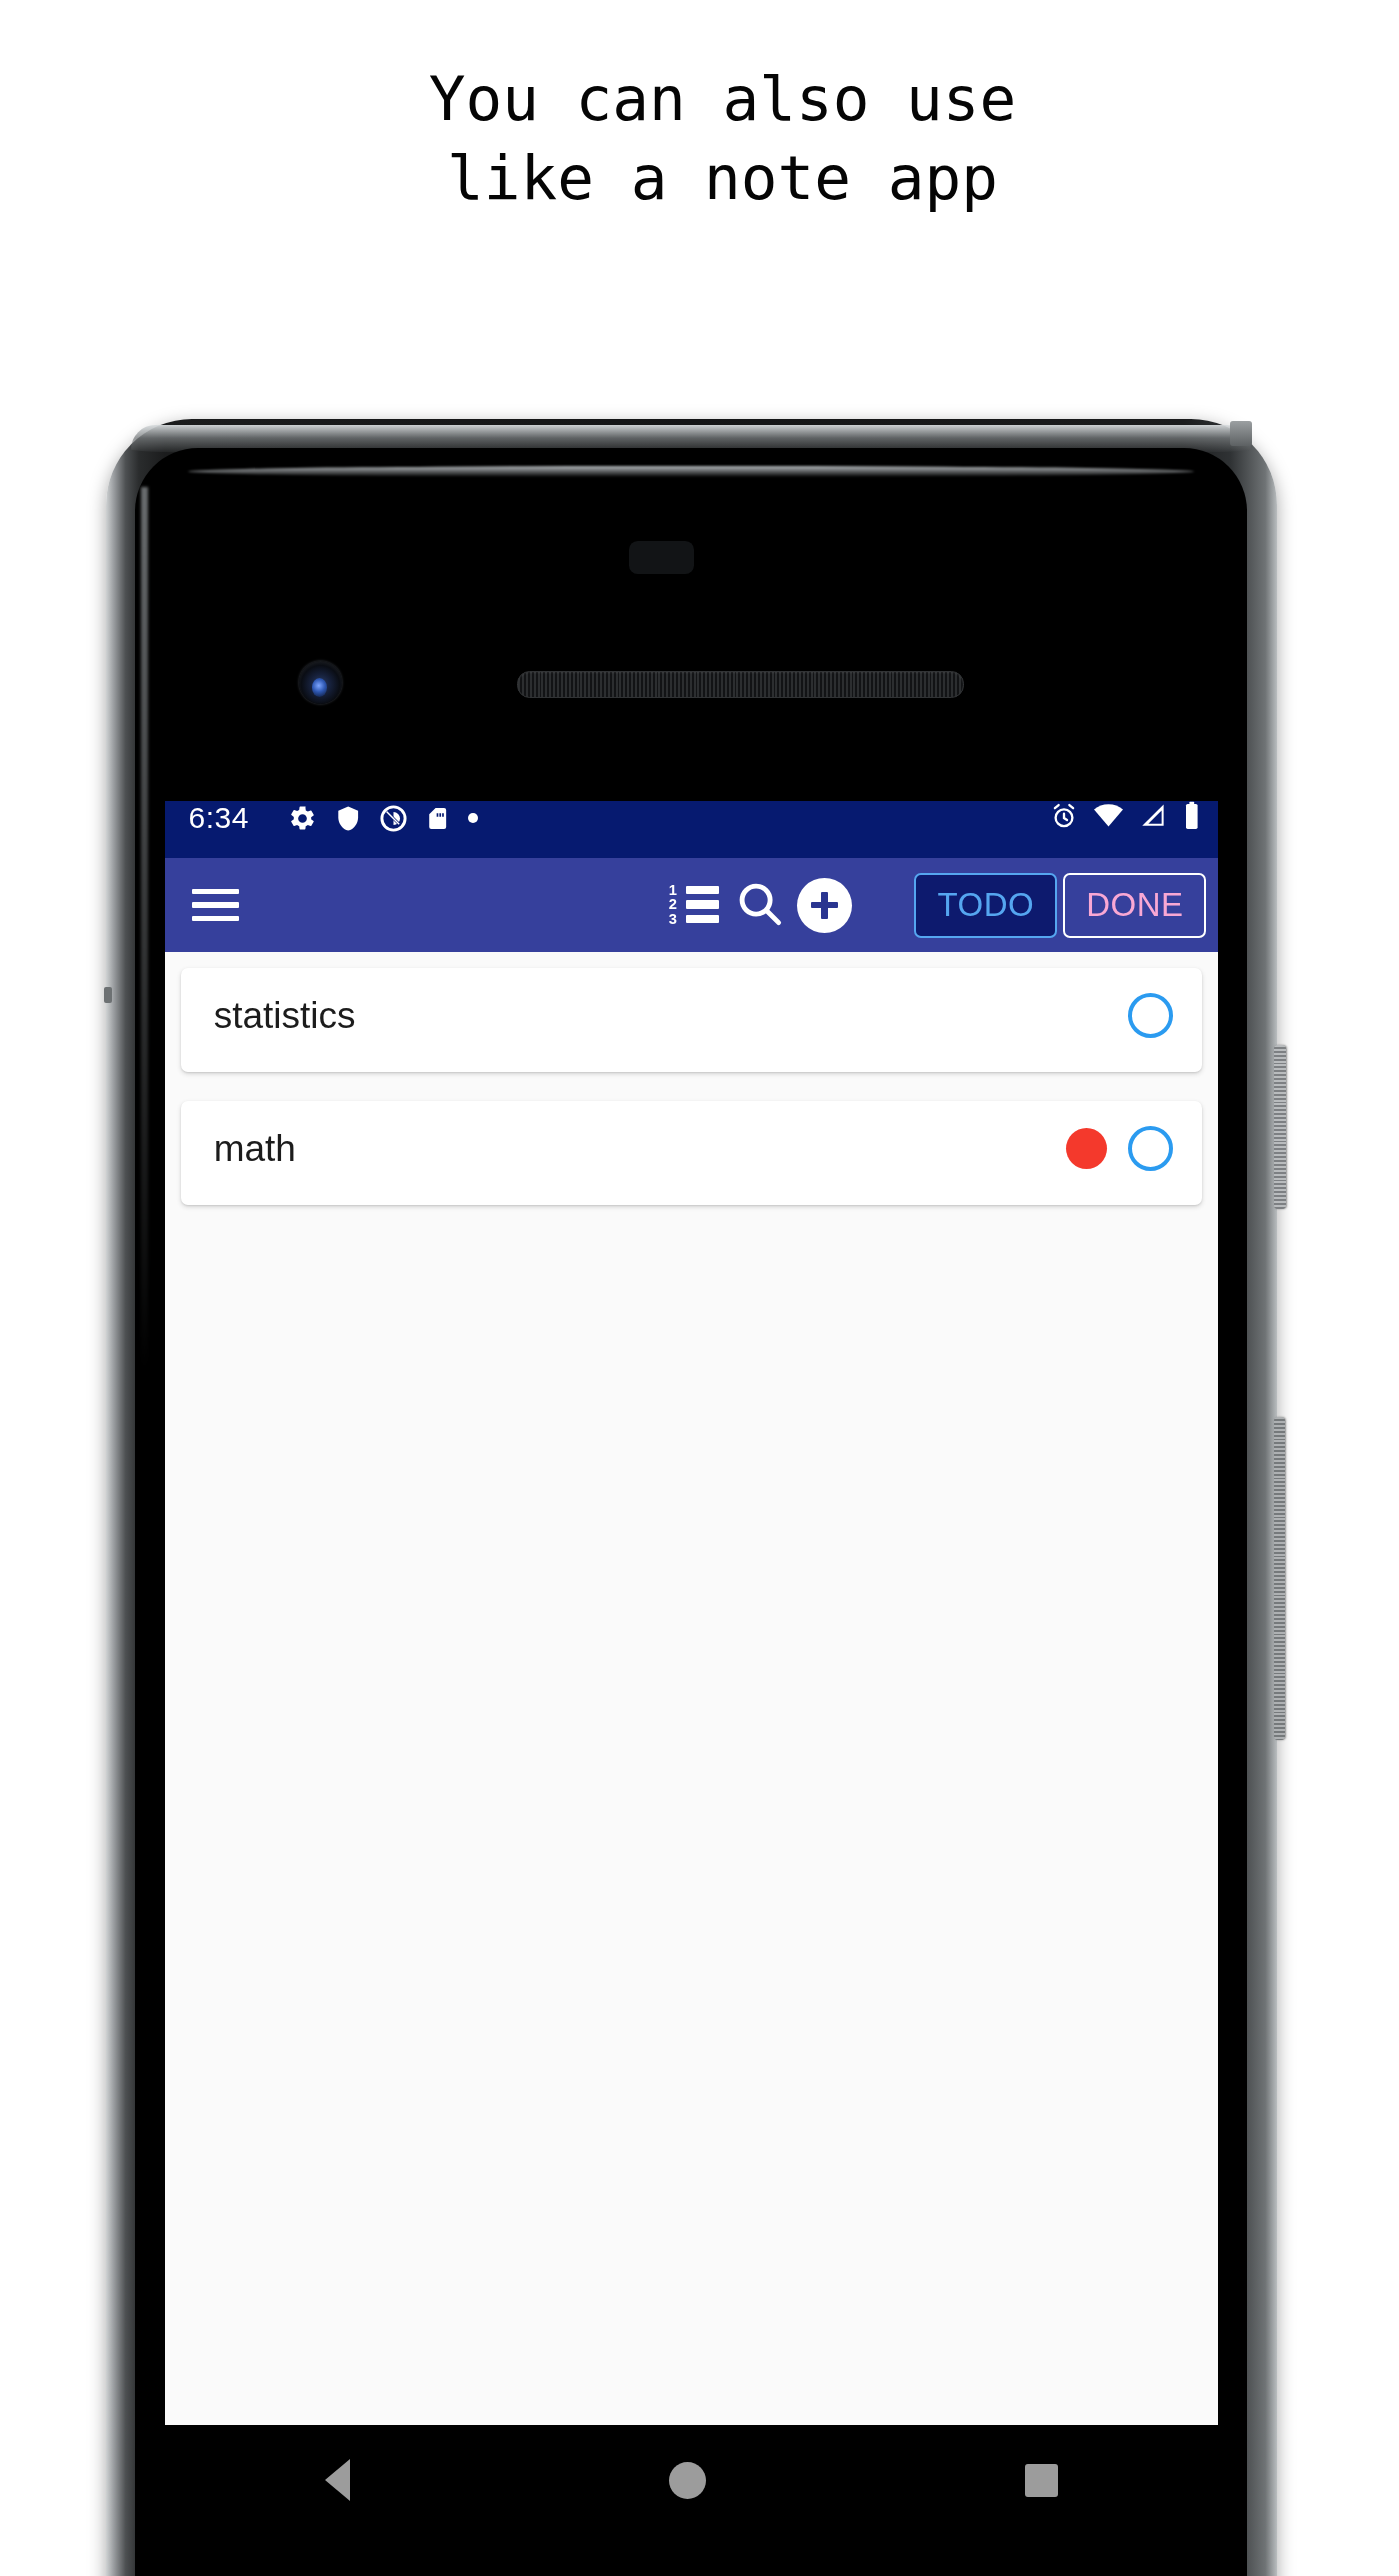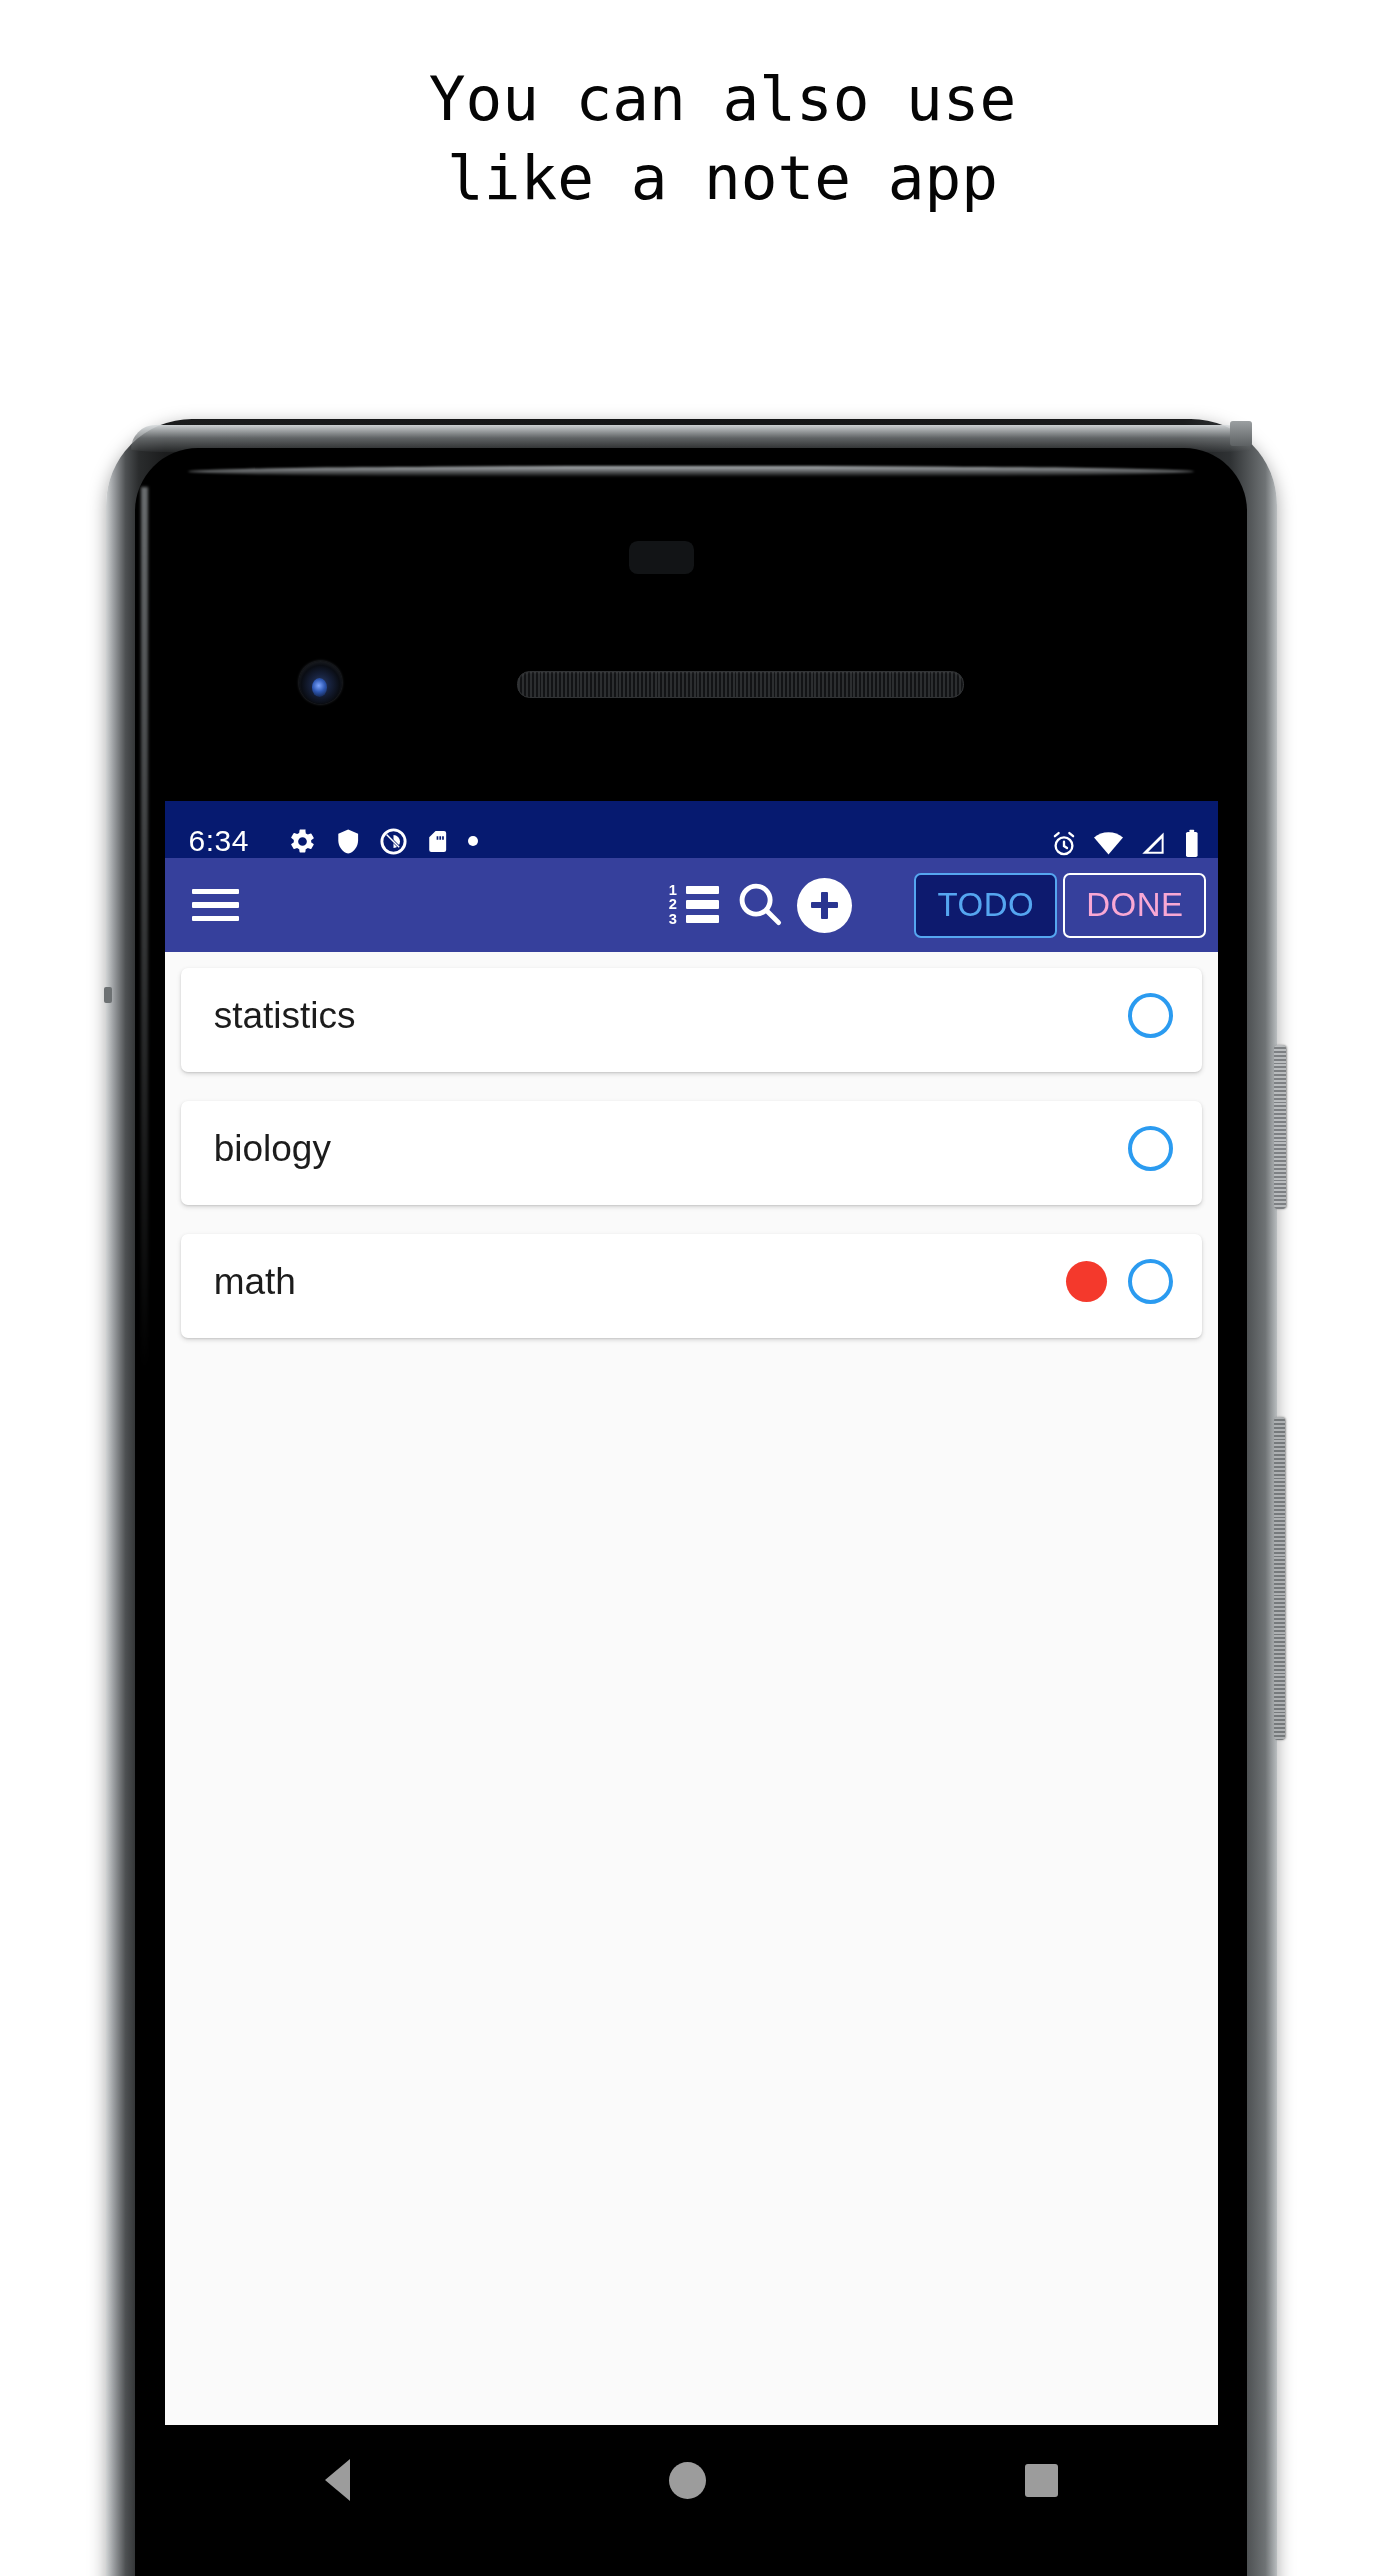--- a/index.html
+++ b/index.html
@@ -135,21 +135,21 @@
     height: 1625px;
     background: #ffffff;
     overflow: hidden;
   }
 
   
   .statusbar {
     height: 57px;
     background: #061a70;
     display: flex;
-    align-items: flex-end;
+    align-items: flex-start;
     padding: 0 17.6px 0 23.5px;
     color: #ffffff;
     box-sizing: border-box;
   }
   .status-time {
     font-size: 30px;
     font-weight: 400;
     letter-spacing: 0.5px;
     font-family: "Liberation Sans", sans-serif;
     margin-right: 21.5px;
@@ -488,26 +488,20 @@
 
     <div class="list-area">
 
       <div class="card">
         <span class="card-title">statistics</span>
         <div class="card-right">
           <span class="check-circle"></span>
         </div>
       </div>
 
-      <div class="card">
-        <span class="card-title">biology</span>
-        <div class="card-right">
-          <span class="check-circle"></span>
-        </div>
-      </div>
 
       <div class="card">
         <span class="card-title">math</span>
         <div class="card-right">
           <span class="priority-dot"></span>
           <span class="check-circle"></span>
         </div>
       </div>
 
     </div>

